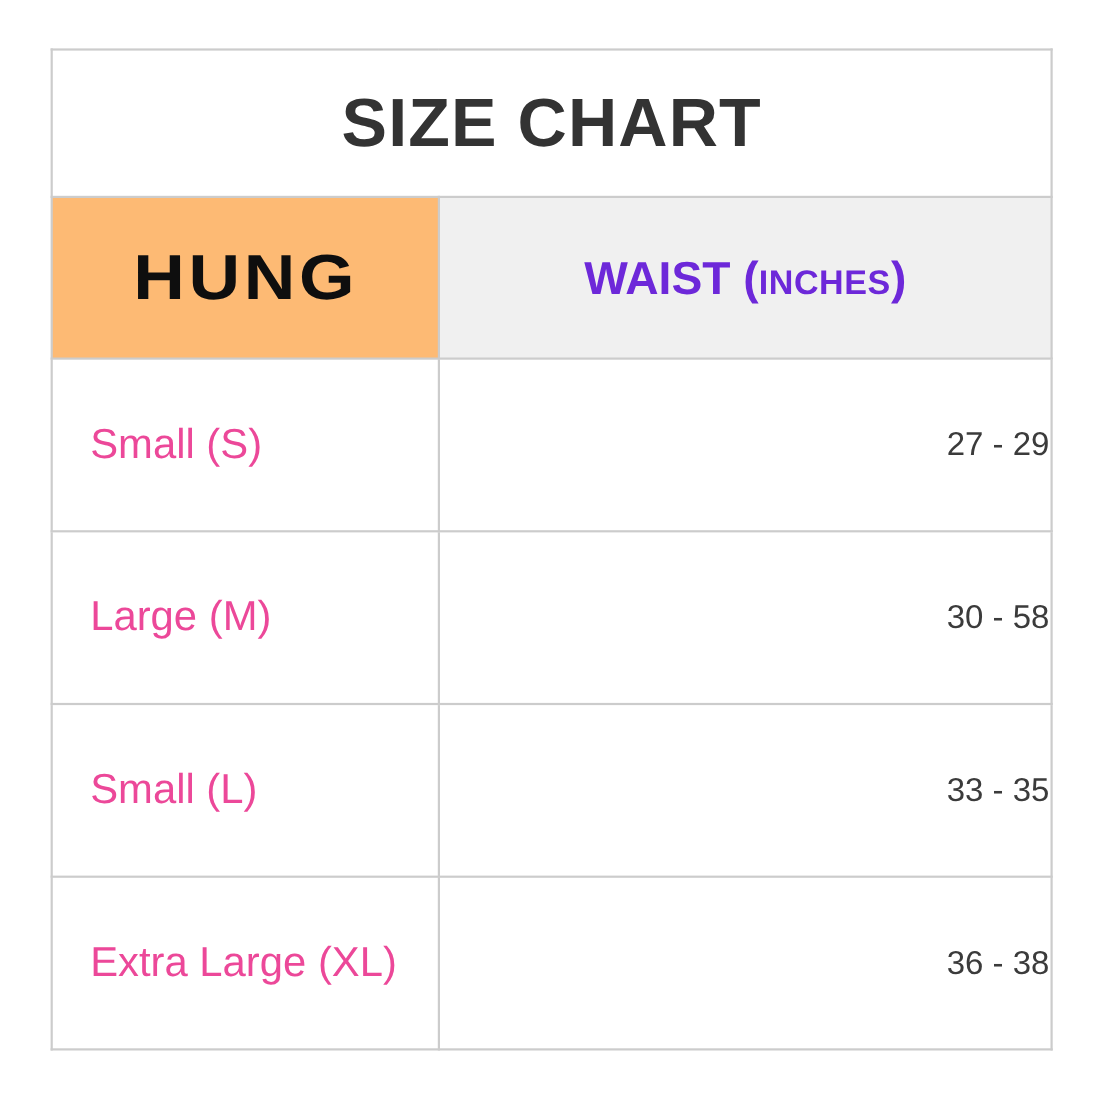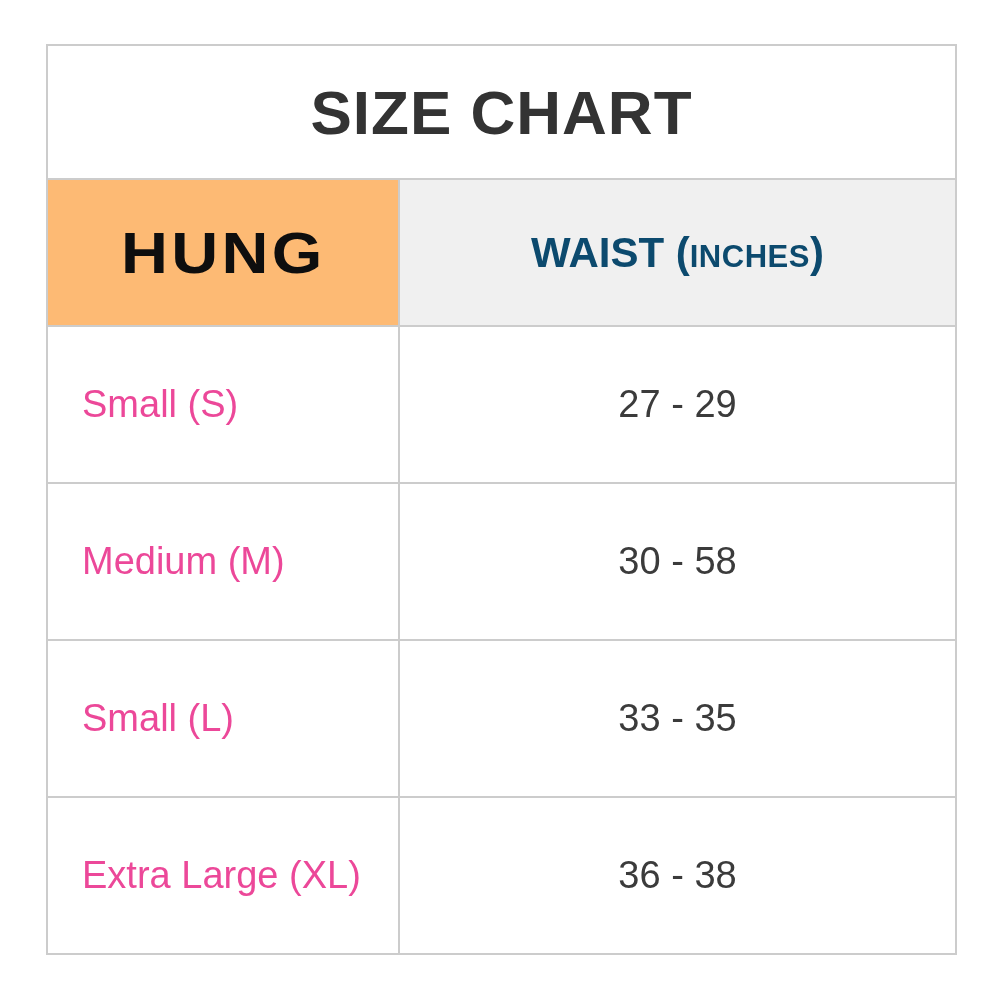--- a/index.html
+++ b/index.html
@@ -54,34 +54,34 @@
     font-size: 58px;
     font-weight: 900;
     letter-spacing: 3px;
     color: #0e0e0e;
     transform: scaleX(1.12);
     transform-origin: center;
   }
   td.waist-header-cell {
     text-align: center;
     background: #f0f0f0;
-    color: #0c4a6e;
+    color: #6d28d9;
     font-weight: bold;
   }
   .waist-main { font-size: 42px; }
   .waist-sub  { font-size: 31px; letter-spacing: 0.5px; }
   td.size-cell {
     padding-left: 34px;
     font-size: 38px;
     color: #ec4899;
     background: #ffffff;
   }
   td.waist-cell {
-    text-align: center;
-    font-size: 38px;
+    text-align: right;
+    font-size: 30px;
     color: #3b3b3b;
     background: #ffffff;
   }
 </style>
 </head>
 <body>
 
 <div class="chart-wrap">
   <table class="size-chart">
     <colgroup>
@@ -98,21 +98,21 @@
         </td>
         <td class="waist-header-cell">
           <span class="waist-main">WAIST (</span><span class="waist-sub">INCHES</span><span class="waist-main">)</span>
         </td>
       </tr>
       <tr class="data-row">
         <td class="size-cell">Small (S)</td>
         <td class="waist-cell">27 - 29</td>
       </tr>
       <tr class="data-row">
-        <td class="size-cell">Medium (M)</td>
+        <td class="size-cell">Large (M)</td>
         <td class="waist-cell">30 - 58</td>
       </tr>
       <tr class="data-row">
         <td class="size-cell">Small (L)</td>
         <td class="waist-cell">33 - 35</td>
       </tr>
       <tr class="data-row">
         <td class="size-cell">Extra Large (XL)</td>
         <td class="waist-cell">36 - 38</td>
       </tr>

